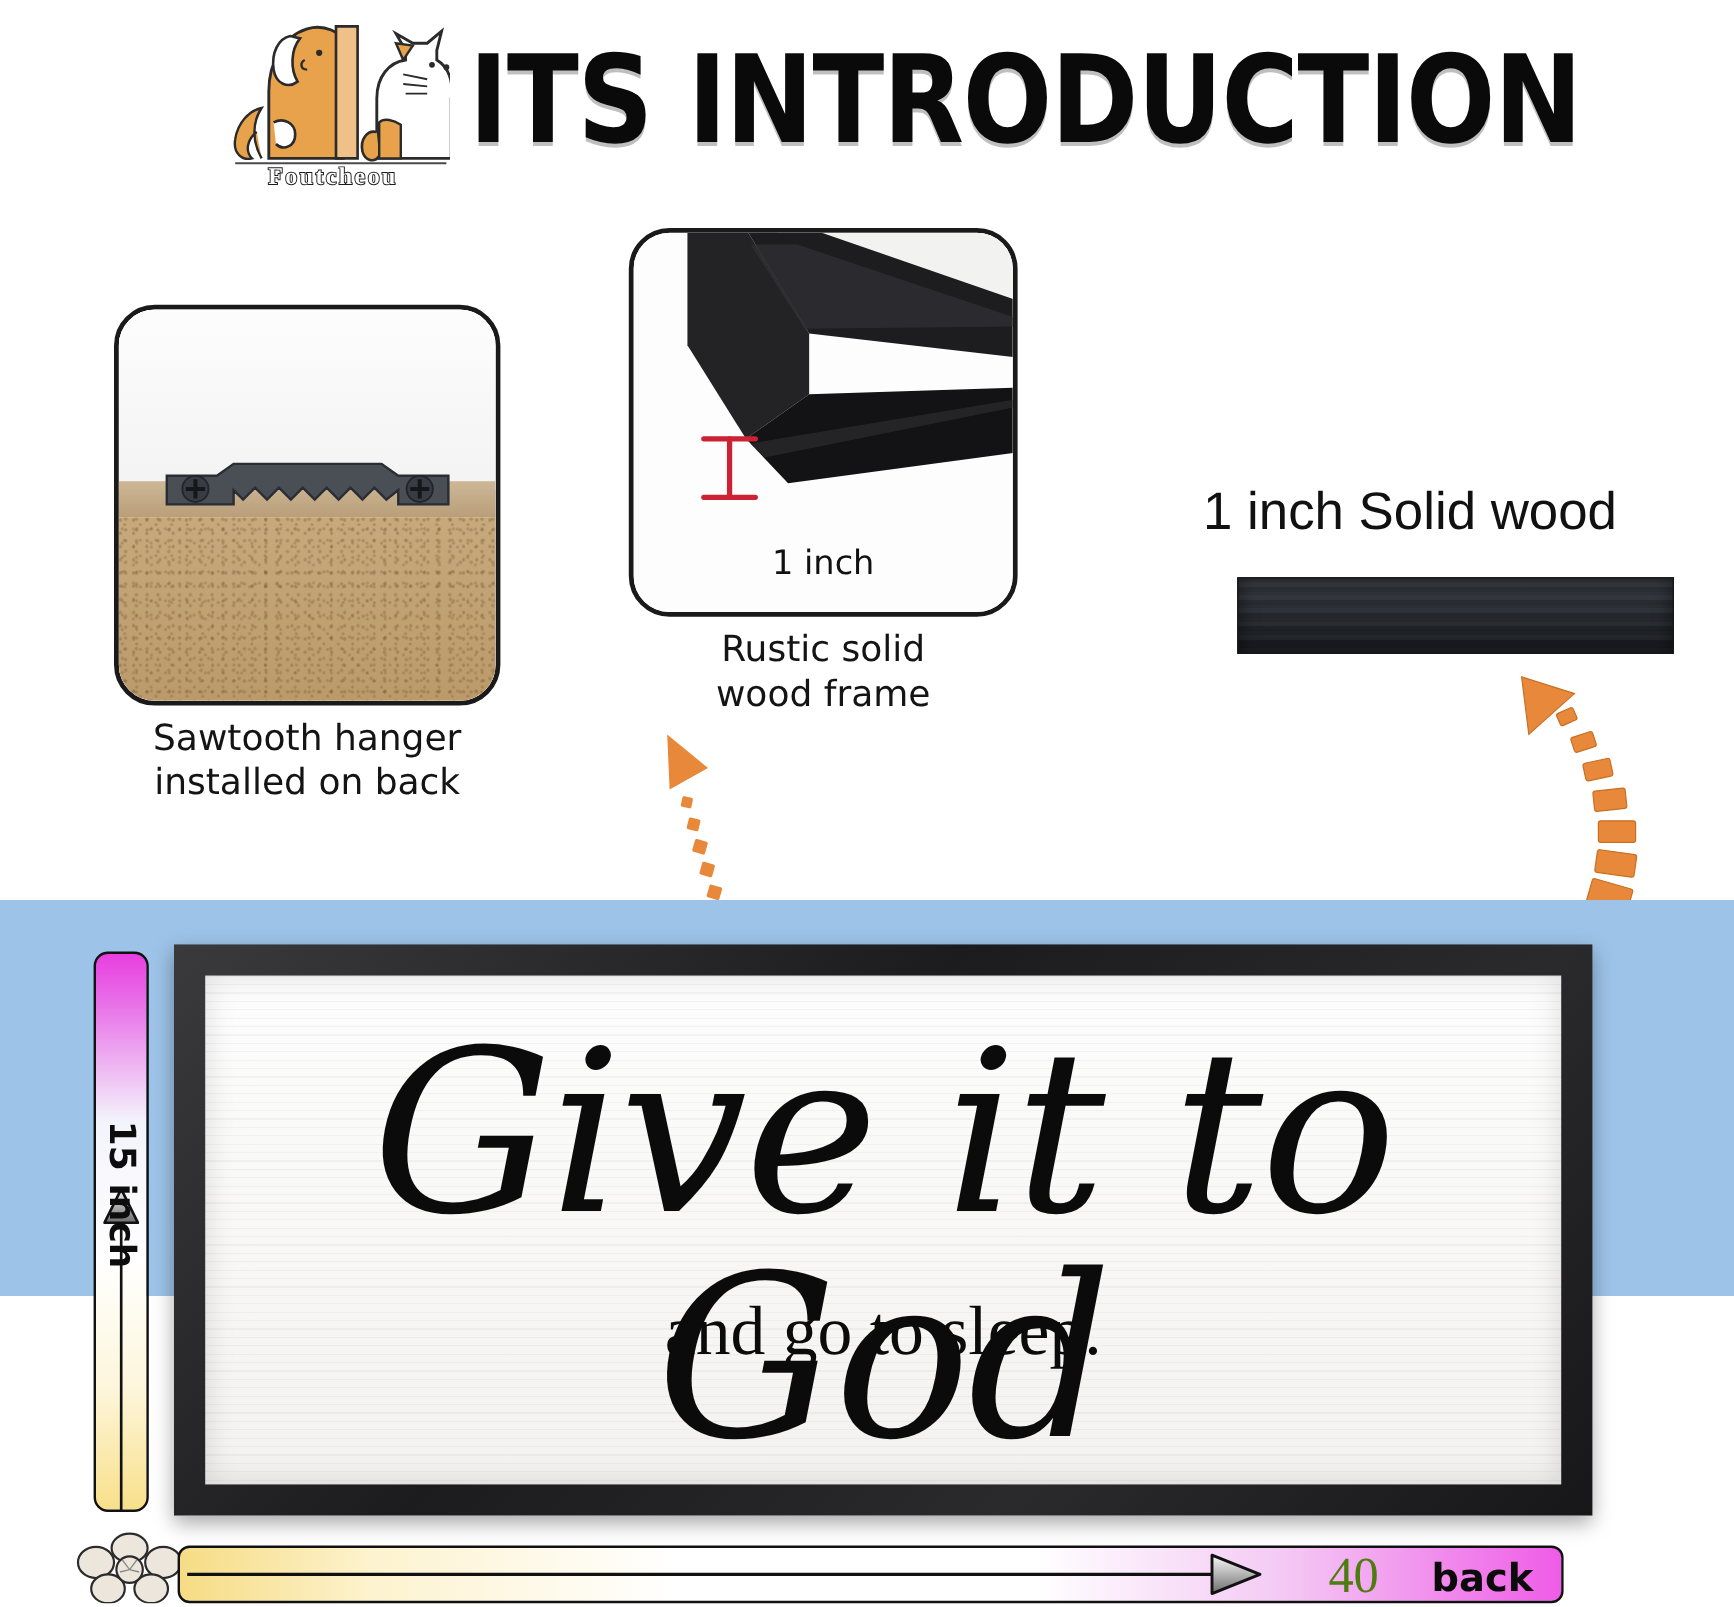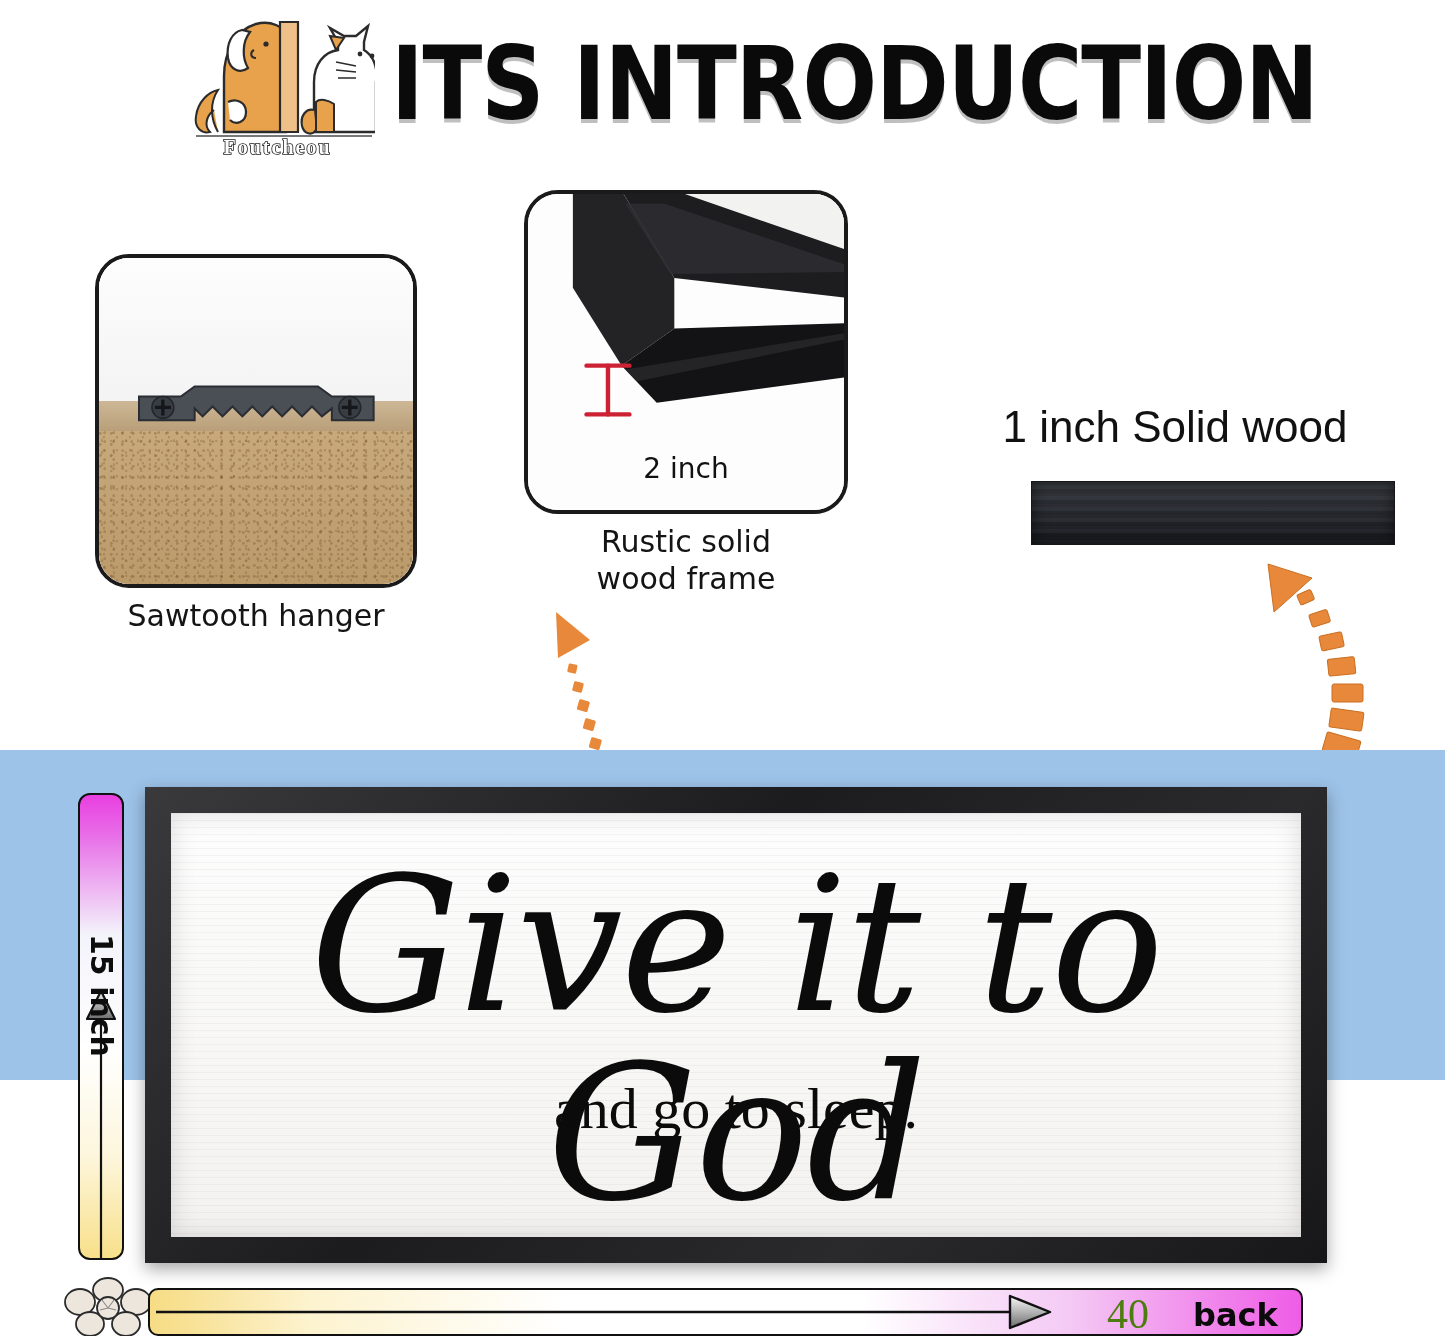--- a/index.html
+++ b/index.html
@@ -159,20 +159,21 @@
                L58 40 L2 40 Z" fill="#4a4e55" stroke="#2a2d33" stroke-width="2"></path>
       <circle cx="26" cy="27" r="11" fill="#383c43" stroke="#22252a" stroke-width="1.5"></circle>
       <path d="M18 27 L34 27 M26 19 L26 35" stroke="#15171a" stroke-width="3.4"></path>
       <circle cx="214" cy="27" r="11" fill="#383c43" stroke="#22252a" stroke-width="1.5"></circle>
       <path d="M206 27 L222 27 M214 19 L214 35" stroke="#15171a" stroke-width="3.4"></path>
     </svg>
   </div>
 </div>
 <div class="abs caption" id="hanger-cap-1">
   <div>Sawtooth hanger</div>
+  <div>installed on back</div>
 </div>
 
 <div class="abs photo-card" id="frame-card">
   <div class="fc-bg"></div>
   <svg id="frame-corner-svg" viewBox="0 0 324 324">
 
     <path d="M120 -10 L340 -10 L340 70 L150 78 Z" fill="#f2f2f0" stroke="#d8d8d4" stroke-width="1"></path>
 
     <path d="M92 -10 L132 -10 L340 62 L340 108 L150 86 Z" fill="#1d1d1f"></path>
 
@@ -182,21 +183,21 @@
 
     <path d="M100 10 L140 10 L330 74 L330 80 L146 82 Z" fill="#303033" opacity=".8"></path>
     <path d="M100 180 L340 140 L340 146 L112 192 Z" fill="#2c2c2f" opacity=".7"></path>
 
     <g stroke="#CC2233" stroke-width="4.5" fill="none" stroke-linecap="round">
       <line x1="60" y1="176" x2="104" y2="176"></line>
       <line x1="82" y1="176" x2="82" y2="226"></line>
       <line x1="60" y1="226" x2="104" y2="226"></line>
     </g>
   </svg>
-  <div id="frame-inch-label">2 inch</div>
+  <div id="frame-inch-label">1 inch</div>
 </div>
 <div class="abs caption" id="frame-cap">
   <div>Rustic solid</div>
   <div>wood frame</div>
 </div>
 
 <div class="abs" id="solid-wood-title">1 inch Solid wood</div>
 <div class="abs" id="solid-wood-plank"></div>
 
 <div class="abs" id="arrow-frame">

